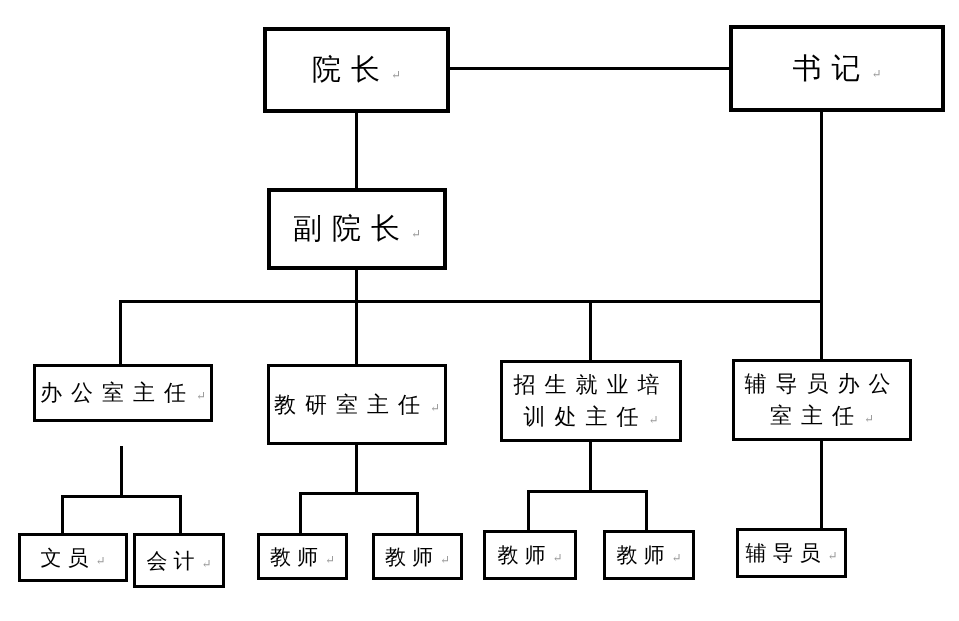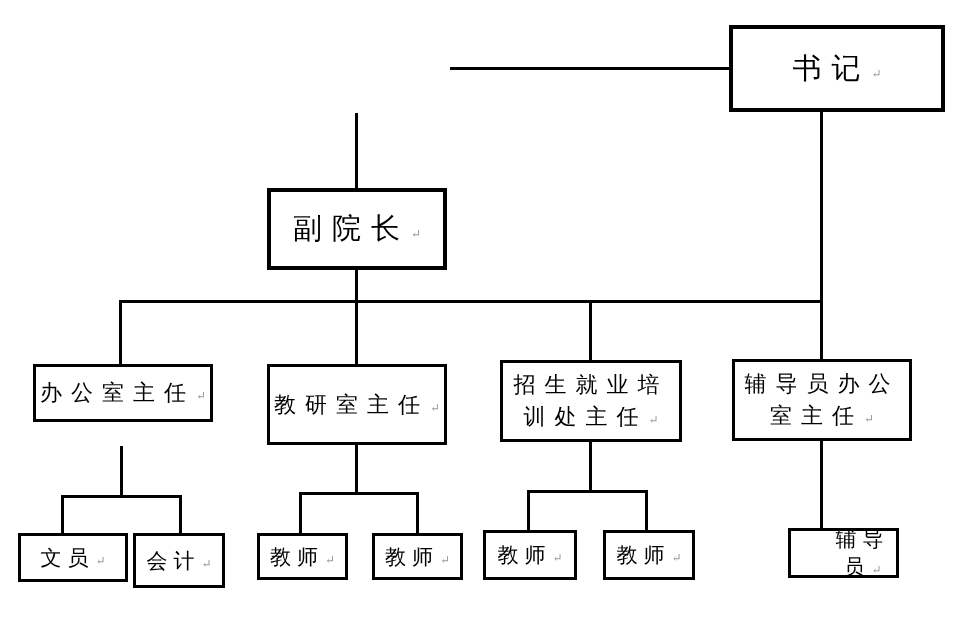--- a/index.html
+++ b/index.html
@@ -26,21 +26,21 @@
   .n-office{left:33px;top:364px;width:180px;height:58px;}
   .n-teaching{left:267px;top:364px;width:180px;height:81px;}
   .n-admissions{left:500px;top:360px;width:182px;height:82px;}
   .n-counseloroffice{left:732px;top:359px;width:180px;height:82px;}
   .n-clerk{left:18px;top:533px;width:110px;height:49px;}
   .n-accountant{left:133px;top:533px;width:92px;height:55px;}
   .n-teacher1{left:257px;top:533px;width:91px;height:47px;}
   .n-teacher2{left:372px;top:533px;width:91px;height:47px;}
   .n-teacher3{left:483px;top:530px;width:94px;height:50px;}
   .n-teacher4{left:603px;top:530px;width:92px;height:50px;}
-  .n-counselor{left:788px;top:528px;width:111px;height:50px;padding-left:38px;}
+  .n-counselor{left:736px;top:528px;width:111px;height:50px;}
 </style>
 </head>
 <body>
 
 <div class="canvas">
 
   <div class="line" style="left:450px;top:67px;width:279px;height:3px;"></div>
   <div class="line" style="left:355px;top:113px;width:3px;height:75px;"></div>
   <div class="line" style="left:355px;top:270px;width:3px;height:94px;"></div>
   <div class="line" style="left:120px;top:300px;width:703px;height:3px;"></div>
@@ -58,20 +58,23 @@
   <div class="line" style="left:299px;top:492px;width:3px;height:41px;"></div>
   <div class="line" style="left:416px;top:492px;width:3px;height:41px;"></div>
 
   <div class="line" style="left:589px;top:442px;width:3px;height:50px;"></div>
   <div class="line" style="left:527px;top:490px;width:121px;height:3px;"></div>
   <div class="line" style="left:527px;top:490px;width:3px;height:40px;"></div>
   <div class="line" style="left:645px;top:490px;width:3px;height:40px;"></div>
 
   <div class="line" style="left:820px;top:441px;width:3px;height:87px;"></div>
 
+  <div class="node big n-dean">
+    <span class="lbl"><span>院长</span><span class="pmark">↵</span></span>
+  </div>
 
   <div class="node big n-secretary">
     <span class="lbl"><span>书记</span><span class="pmark">↵</span></span>
   </div>
 
   <div class="node big n-vice">
     <span class="lbl"><span>副院长</span><span class="pmark">↵</span></span>
   </div>
 
   <div class="node mid n-office">

